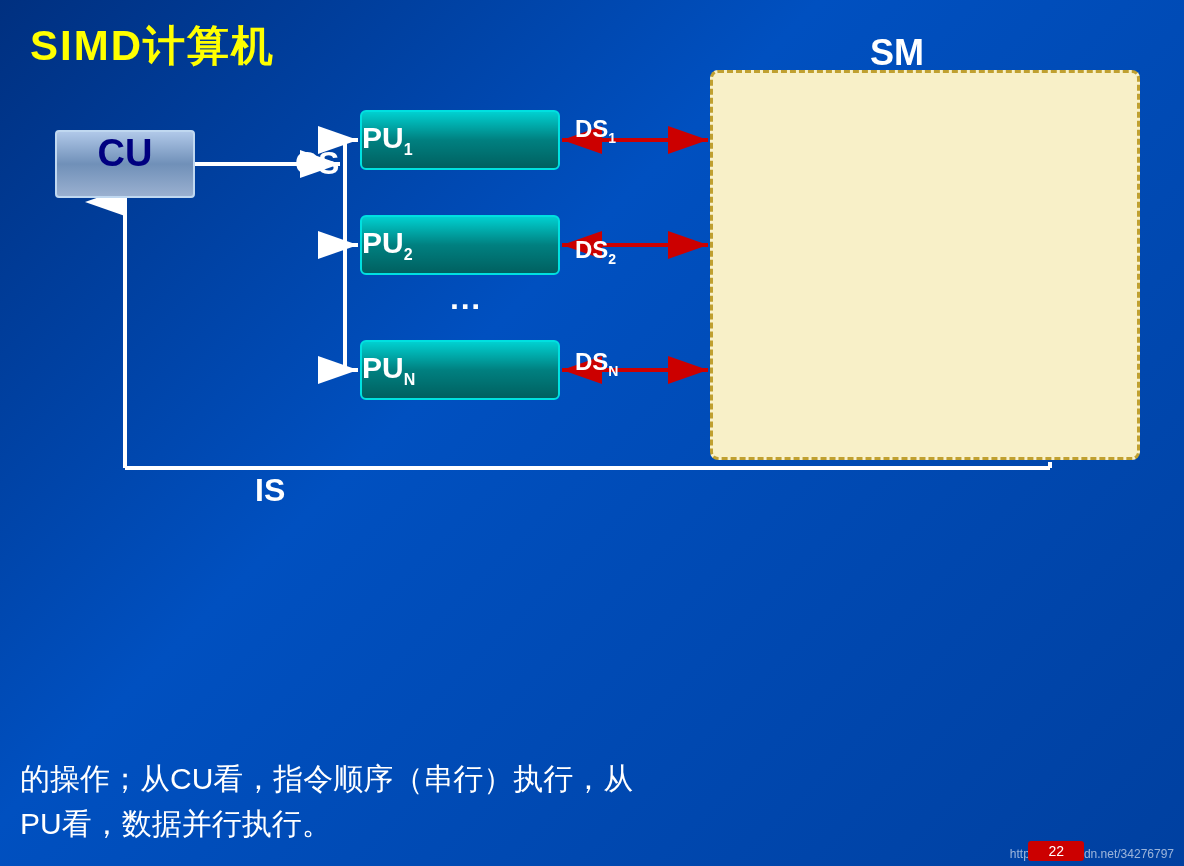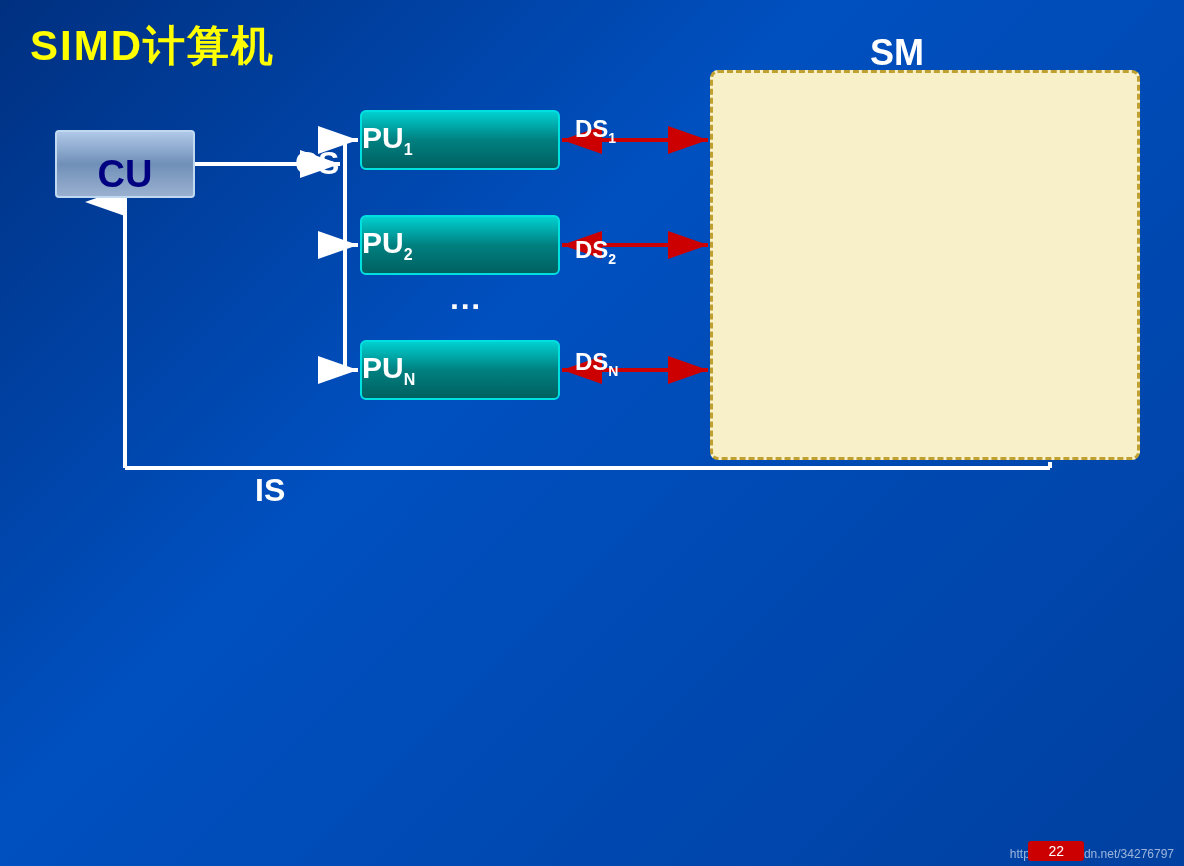--- a/index.html
+++ b/index.html
@@ -27,21 +27,21 @@
     .cu-box {
       position: absolute;
       left: 55px;
       top: 130px;
       width: 140px;
       height: 68px;
       background: linear-gradient(180deg, #b0c8e8 0%, #7090b8 50%, #9ab0d0 100%);
       border: 2px solid #c0d8f0;
       border-radius: 4px;
       display: flex;
-      align-items: flex-end;
+      align-items: flex-start;
       justify-content: center;
     }
     .cu-box-label {
       font-size: 38px;
       font-weight: bold;
       color: #000080;
     }
 
     
     .cs-label {
@@ -258,17 +258,19 @@
 
 <div class="pu-box pu-box-n">
   <span class="pu-label">PU<span class="pu-sub">N</span></span>
 </div>
 
 <div class="ds-label ds-1">DS<span class="ds-sub">1</span></div>
 <div class="ds-label ds-2">DS<span class="ds-sub">2</span></div>
 <div class="ds-label ds-n">DS<span class="ds-sub">N</span></div>
 
 <div class="description">
+  <div>的操作；从CU看，指令顺序（串行）执行，从</div>
+  <div>PU看，数据并行执行。</div>
 </div>
 
 <div class="watermark">https://blog.csdn.net/<span>34276797</span></div>
 
 <div class="page-number">22</div>
 
 </body></html>

